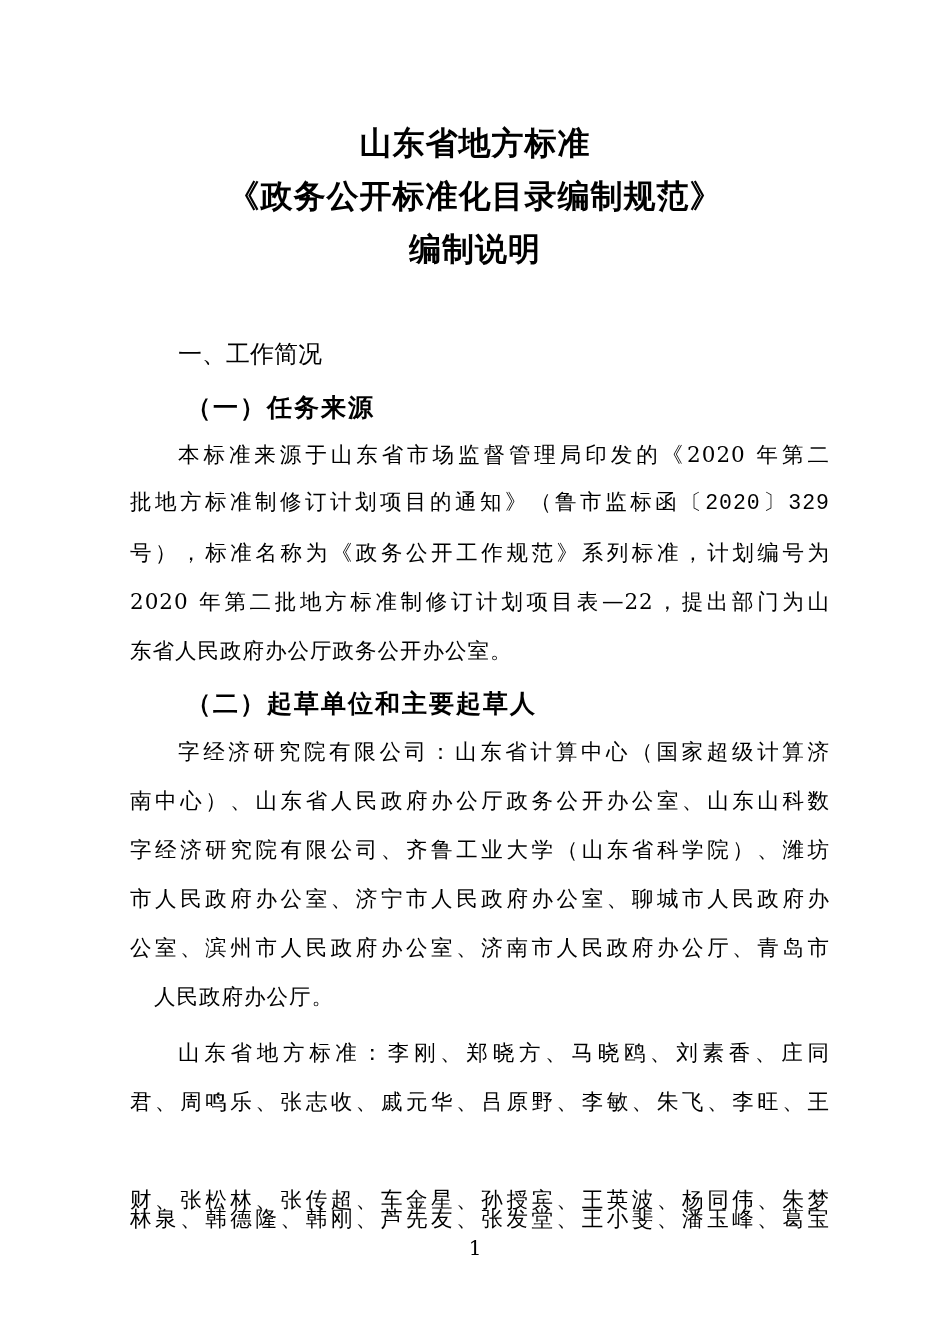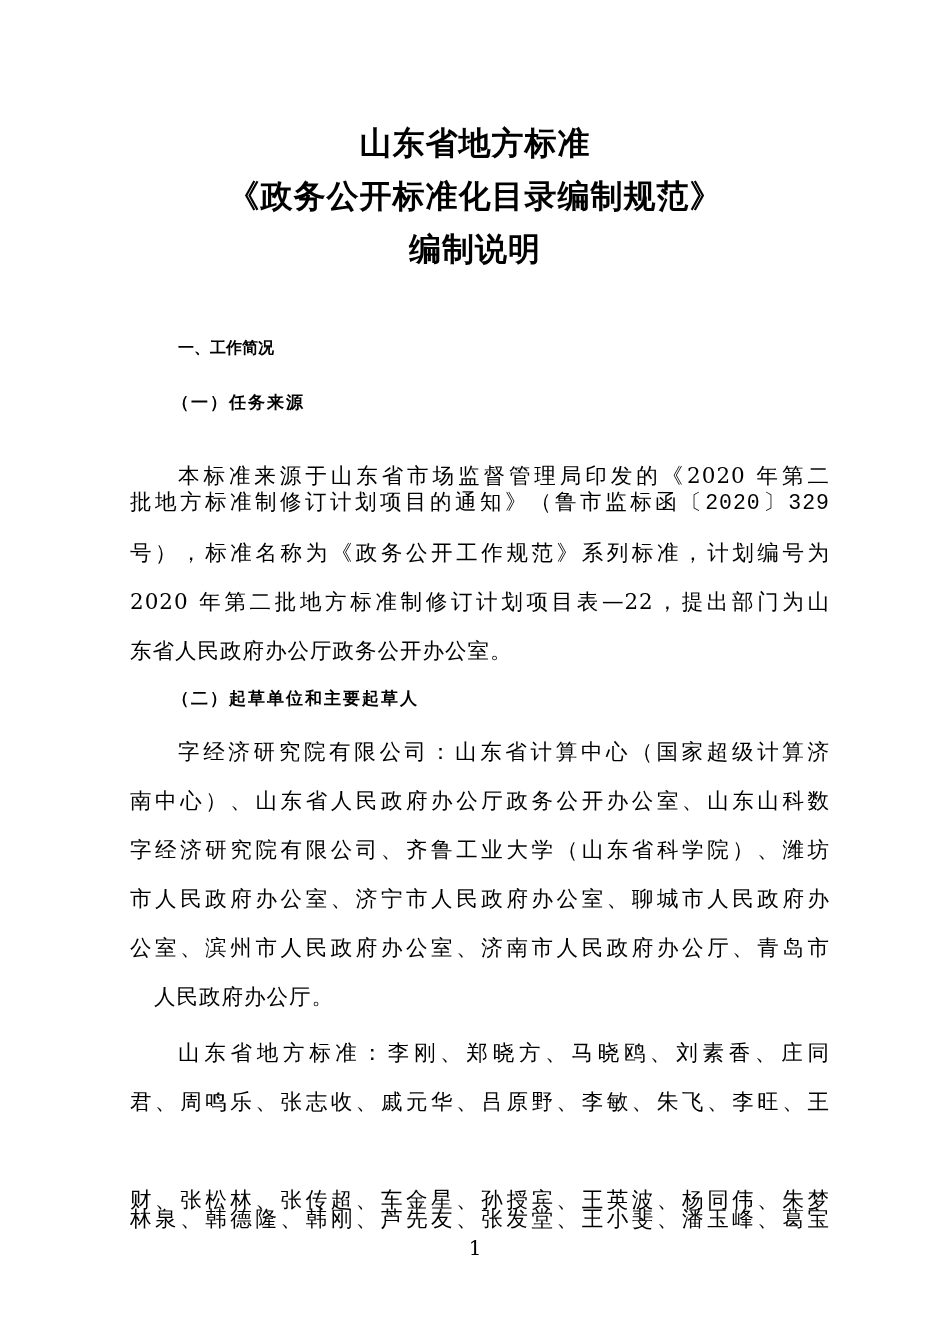--- a/index.html
+++ b/index.html
@@ -1,40 +1,40 @@
 <!DOCTYPE html>
 <html><head>
 <meta charset="utf-8">
 <style>
   html, body { margin:0; padding:0; background:#ffffff; }
   body { width:950px; height:1344px; position:relative; overflow:hidden;
          font-family:"DejaVu Serif", "Liberation Serif", serif; color:#000; }
   .title { position:absolute; left:0; width:950px; text-align:center;
            font-weight:bold; font-size:32px; letter-spacing:1px; }
-  .h1 { position:absolute; left:178px; font-size:16px;font-weight:bold; }
-  .h2 { position:absolute; left:172px; font-size:17px; font-weight:bold; letter-spacing:2px; }
+  .h1 { position:absolute; left:178px; font-size:24px; }
+  .h2 { position:absolute; left:186px; font-size:25px; font-weight:bold; letter-spacing:2px; }
   .line { position:absolute; left:130px; width:700px; font-size:21.5px;
           white-space:nowrap; text-align:justify; text-align-last:justify; letter-spacing:1px; }
   .line.last { text-align-last:left; }
   .indent { left:178px; width:652px; }
   .pagenum { position:absolute; left:0; width:950px; text-align:center; font-size:20px; top:1236px; }
 </style>
 </head>
 <body>
 
 <div>
   <div class="title" style="top:122px;">山东省地方标准</div>
   <div class="title" style="top:175px;">《政务公开标准化目录编制规范》</div>
   <div class="title" style="top:228px;">编制说明</div>
 
   <div class="h1" style="top:338px;">一、工作简况</div>
 
   <div class="h2" style="top:391px;">（一）任务来源</div>
 
-  <div class="line indent" style="top:440px;margin-top:21px;">本标准来源于山东省市场监督管理局印发的《2020 年第二</div>
+  <div class="line indent" style="top:440px;">本标准来源于山东省市场监督管理局印发的《2020 年第二</div>
   <div class="line" style="top:487px;font-family:Liberation Mono, monospace;">批地方标准制修订计划项目的通知》（鲁市监标函〔2020〕329</div>
   <div class="line" style="top:538px;">号），标准名称为《政务公开工作规范》系列标准，计划编号为</div>
   <div class="line" style="top:587px;">2020 年第二批地方标准制修订计划项目表—22，提出部门为山</div>
   <div class="line last" style="top:636px;">东省人民政府办公厅政务公开办公室。</div>
 
   <div class="h2" style="top:687px;">（二）起草单位和主要起草人</div>
 
   <div class="line indent" style="top:737px;">字经济研究院有限公司：山东省计算中心（国家超级计算济</div>
   <div class="line" style="top:786px;">南中心）、山东省人民政府办公厅政务公开办公室、山东山科数</div>
   <div class="line" style="top:835px;">字经济研究院有限公司、齐鲁工业大学（山东省科学院）、潍坊</div>

